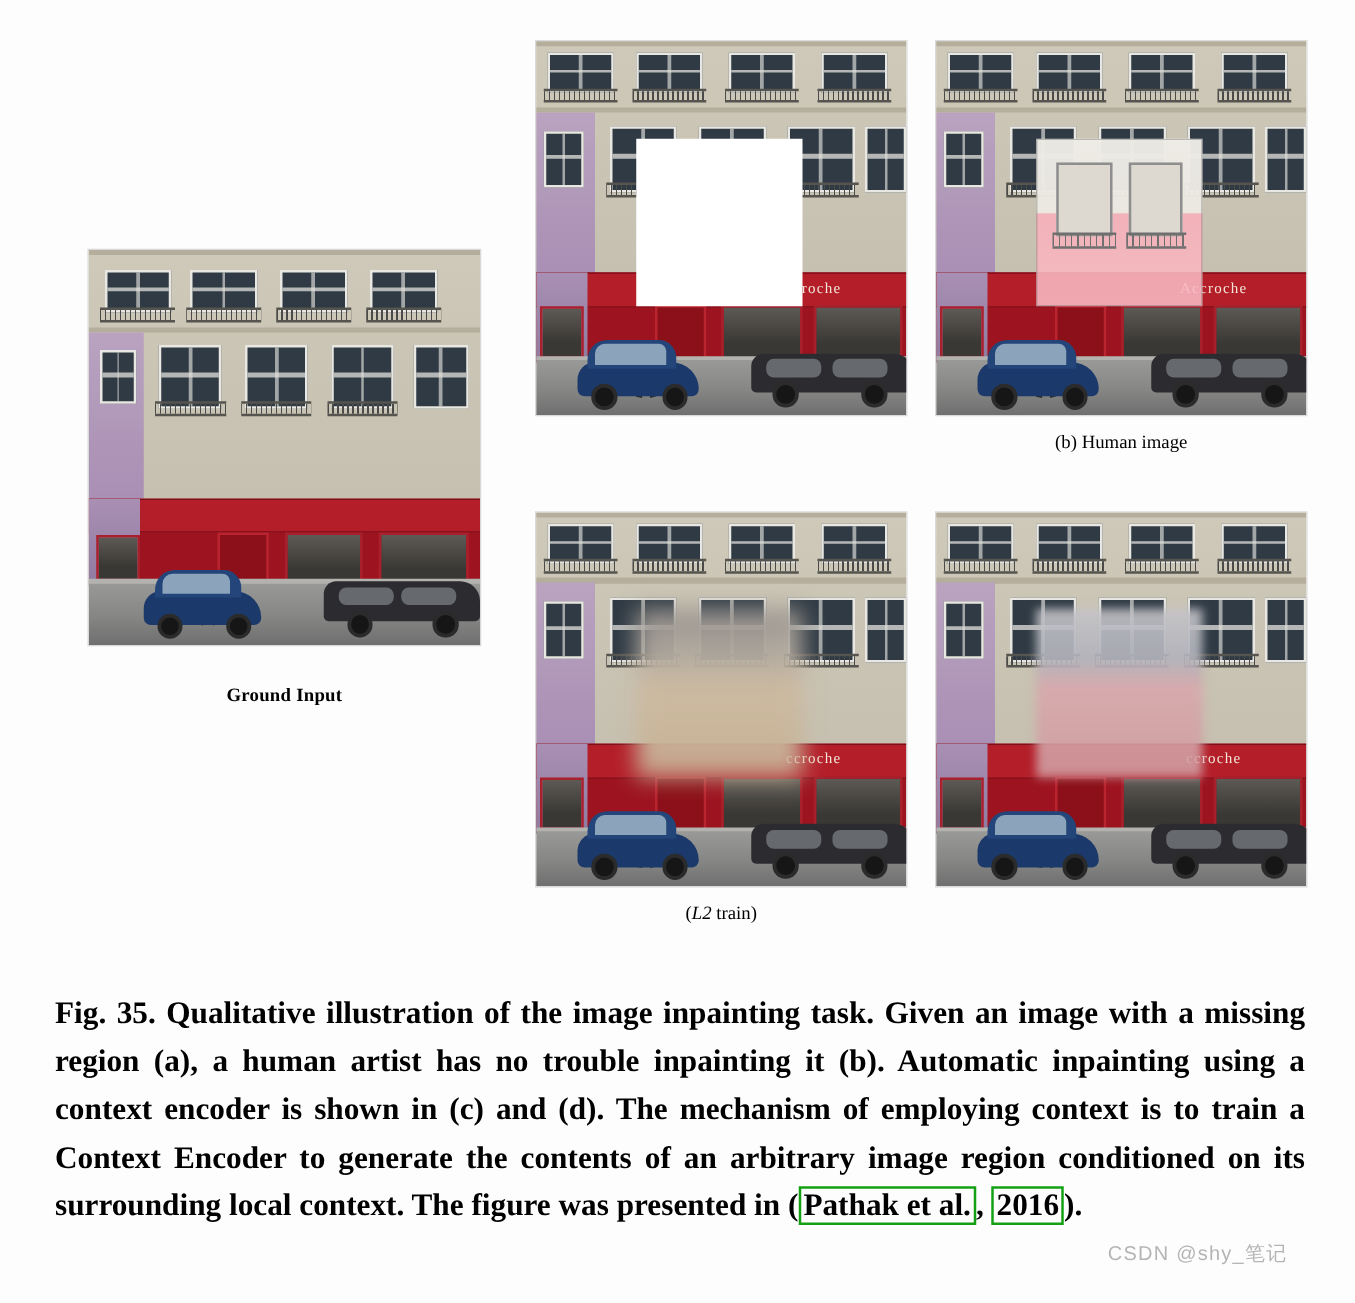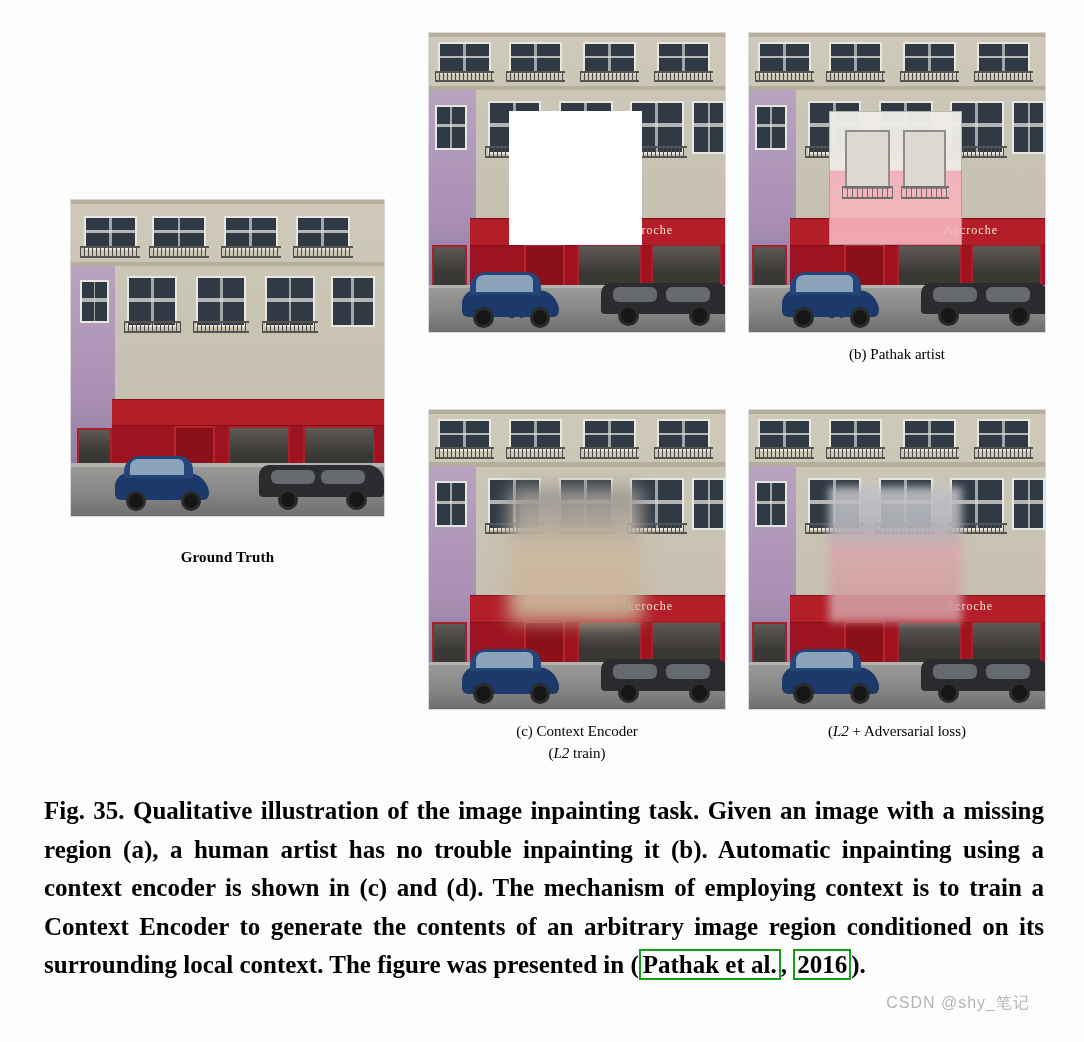--- a/index.html
+++ b/index.html
@@ -348,21 +348,21 @@
           <div class="car-win" style="left:19%;top:82%;width:17%;height:5%"></div>
           <div class="wheel" style="left:17.5%;top:92%;width:6.5%;height:6.5%"></div>
           <div class="wheel" style="left:35%;top:92%;width:6.5%;height:6.5%"></div>
           <div class="car2" style="left:60%;top:84%;width:40%;height:10%"></div>
           <div class="car2-win" style="left:64%;top:85.5%;width:14%;height:4.5%"></div>
           <div class="car2-win" style="left:80%;top:85.5%;width:14%;height:4.5%"></div>
           <div class="wheel" style="left:66%;top:91.5%;width:6.5%;height:6.5%"></div>
           <div class="wheel" style="left:88%;top:91.5%;width:6.5%;height:6.5%"></div>
         </div>
       </div>
-      <div class="gt-caption">Ground Truth</div>
+      <div class="gt-caption">Ground Input</div>
     </div>
 
     <div class="grid">
 
       <div class="grid-row">
 
         <div class="cell">
           <div class="cell-img">
             <div class="scene">
               <div class="facade">
@@ -467,21 +467,21 @@
 
               <div class="overlay-human overlay-edge" style="left:27%;top:26%;width:45%;height:45%">
                 <div class="sketch-win" style="left:12%;top:14%;width:34%;height:44%"></div>
                 <div class="sketch-win" style="left:56%;top:14%;width:32%;height:44%"></div>
                 <div class="sketch-rail" style="left:10%;top:56%;width:38%;height:7%"></div>
                 <div class="sketch-rail" style="left:54%;top:56%;width:36%;height:7%"></div>
               </div>
             </div>
           </div>
           <div class="cell-caption">
-            <div>(b) Pathak artist</div>
+            <div>(b) Human image</div>
           </div>
         </div>
       </div>
 
       <div class="row-gap"></div>
 
       <div class="grid-row">
 
         <div class="cell">
           <div class="cell-img">
@@ -529,21 +529,20 @@
               <div class="car2" style="left:58%;top:83.5%;width:44%;height:10.5%"></div>
               <div class="car2-win" style="left:62%;top:85%;width:15%;height:5%"></div>
               <div class="car2-win" style="left:80%;top:85%;width:15%;height:5%"></div>
               <div class="wheel" style="left:64%;top:91%;width:7%;height:7%"></div>
               <div class="wheel" style="left:88%;top:91%;width:7%;height:7%"></div>
 
               <div class="overlay-blur-l2" style="left:27%;top:26%;width:45%;height:45%"></div>
             </div>
           </div>
           <div class="cell-caption">
-            <div>(c) Context Encoder</div>
             <div><span>(</span><span class="it">L2</span><span> train)</span></div>
           </div>
         </div>
 
         <div class="cell">
           <div class="cell-img">
             <div class="scene">
               <div class="facade">
                 <div class="cornice" style="top:0"></div>
                 <div class="win" style="left:3%;top:5%;width:18%;height:17%"></div>
@@ -587,21 +586,20 @@
               <div class="car2" style="left:58%;top:83.5%;width:44%;height:10.5%"></div>
               <div class="car2-win" style="left:62%;top:85%;width:15%;height:5%"></div>
               <div class="car2-win" style="left:80%;top:85%;width:15%;height:5%"></div>
               <div class="wheel" style="left:64%;top:91%;width:7%;height:7%"></div>
               <div class="wheel" style="left:88%;top:91%;width:7%;height:7%"></div>
 
               <div class="overlay-blur-adv" style="left:27%;top:26%;width:45%;height:45%"></div>
             </div>
           </div>
           <div class="cell-caption">
-            <div><span>(</span><span class="it">L2</span><span> + Adversarial loss)</span></div>
           </div>
         </div>
       </div>
     </div>
   </div>
 
   <div class="caption"><span>Fig. 35.</span><span> Qualitative illustration of the image inpainting task. Given an image with a missing region (a), a human artist has no trouble inpainting it (b). Automatic inpainting using a context encoder is shown in (c) and (d). The mechanism of employing context is to train a Context Encoder to generate the contents of an arbitrary image region conditioned on its surrounding local context. The figure was presented in </span><span>(</span><span class="cite-box">Pathak et al.</span><span>, </span><span class="cite-box">2016</span><span>).</span></div>
 
   <div class="watermark">CSDN @shy_笔记</div>
 </div>

